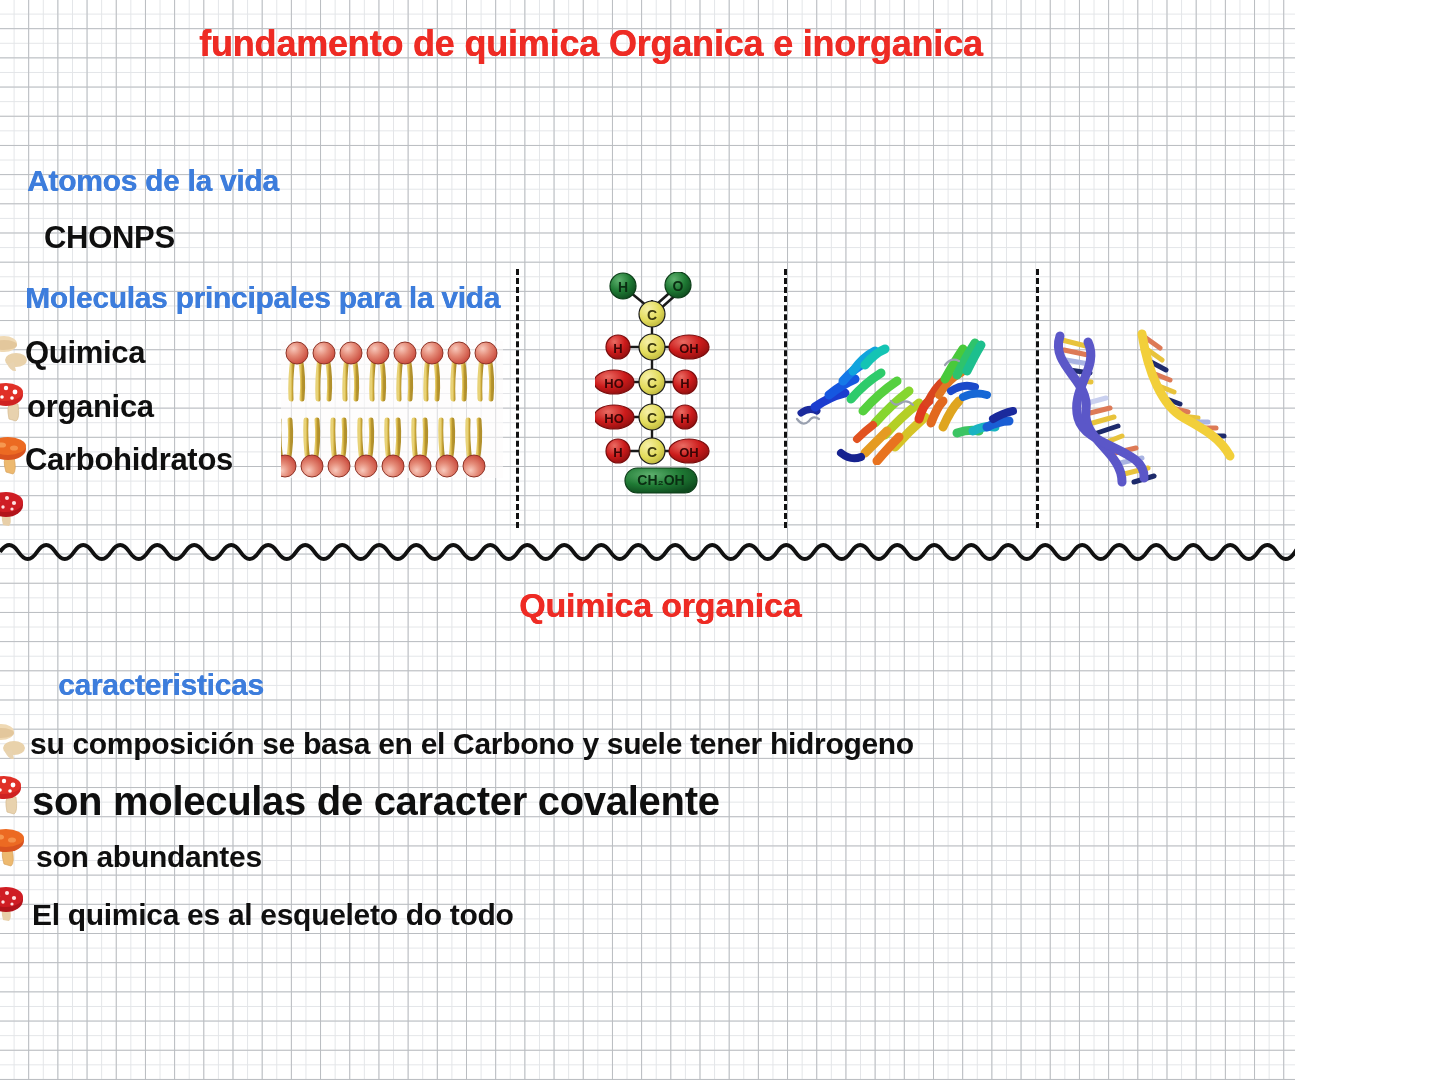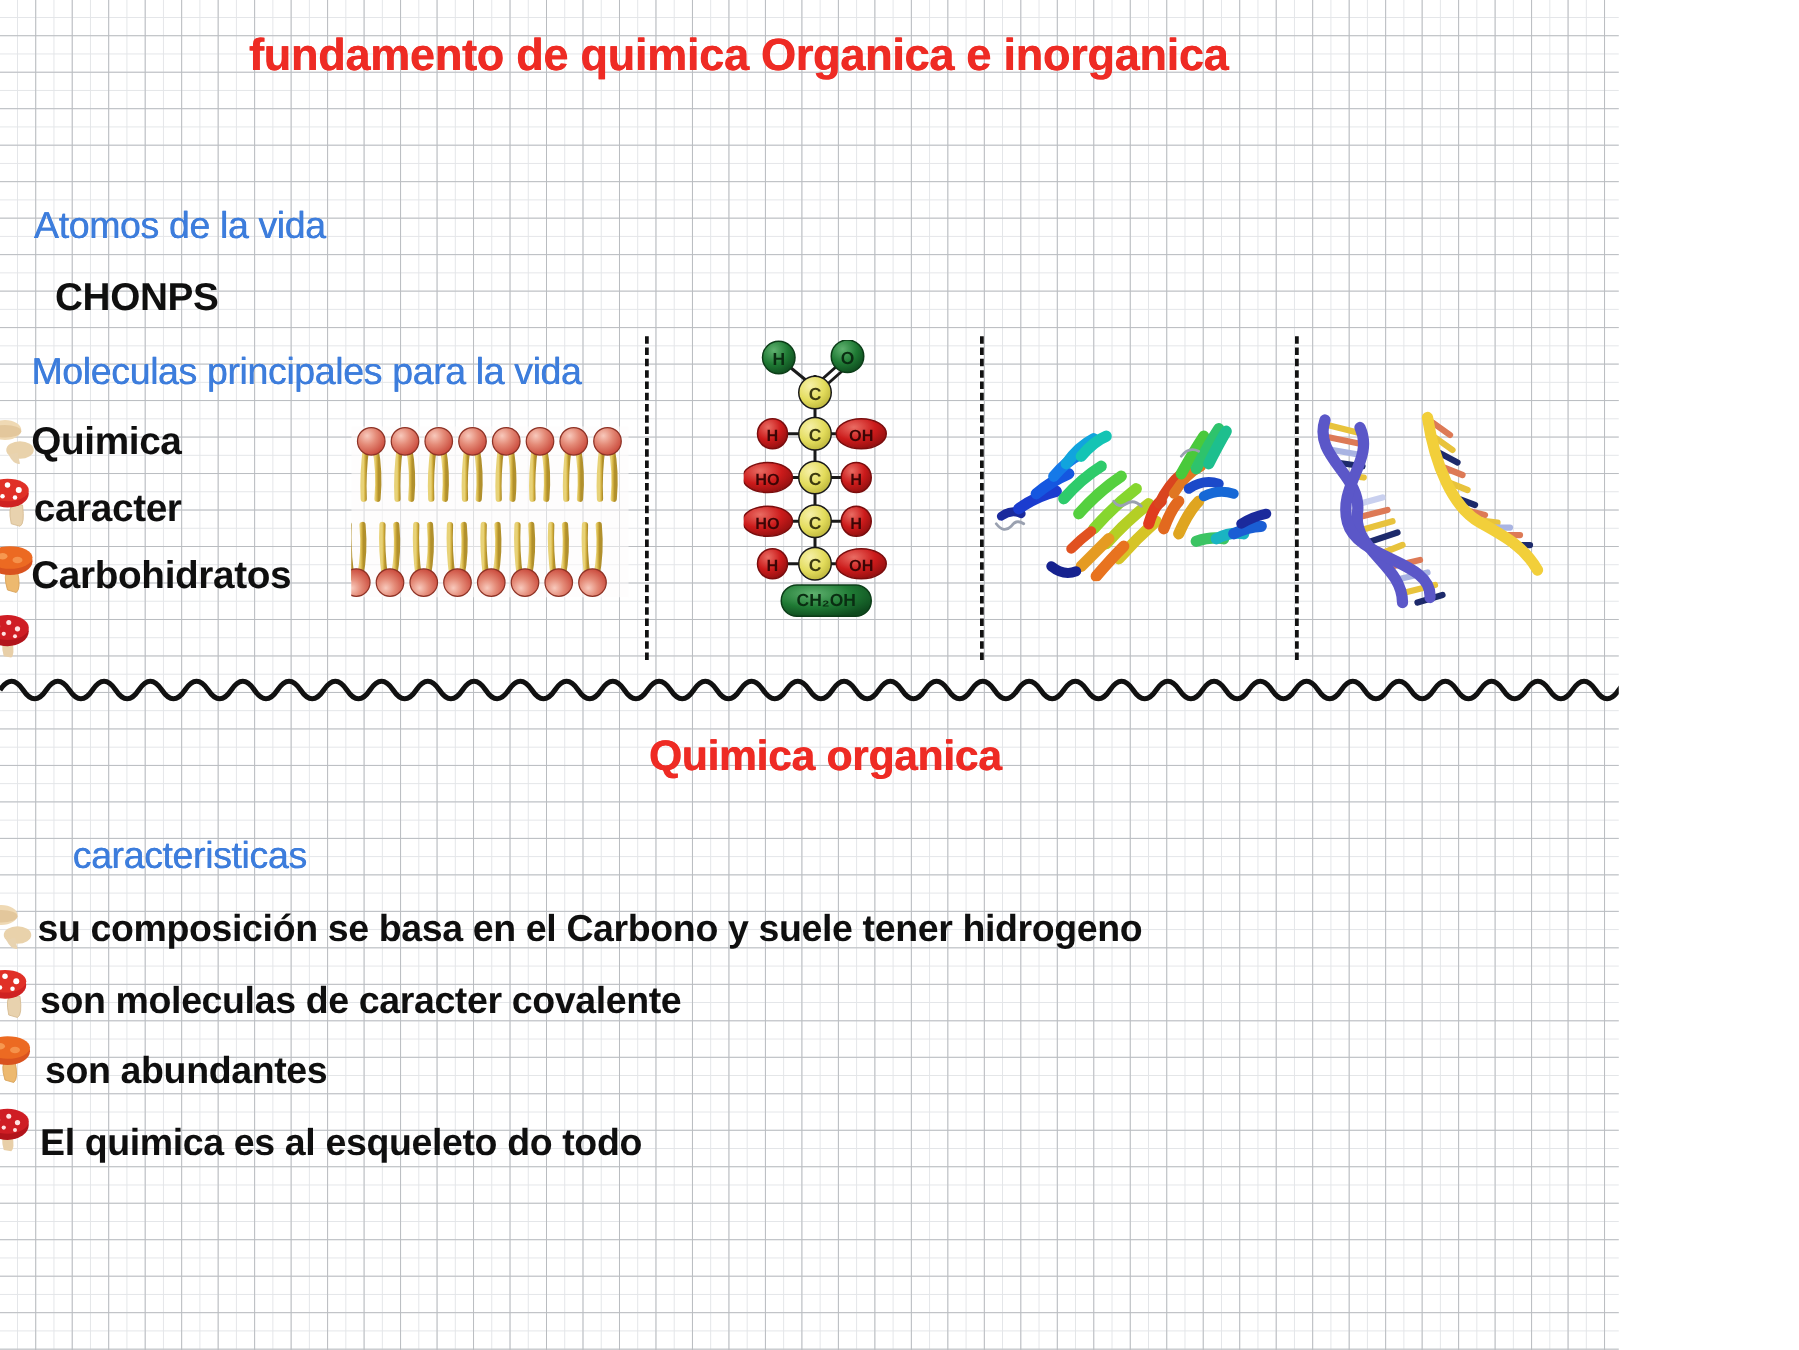--- a/index.html
+++ b/index.html
@@ -30,21 +30,21 @@
     color:#ee2b24;
     font-weight:bold;
     font-stretch:condensed;
     letter-spacing:-0.2px;
     white-space:nowrap;
     text-shadow:0.5px 0 0 #ee2b24;
   }
   .bluehead{
     position:absolute;
     color:#3d7ddc;
-    font-weight:normal;
+    font-weight:bold;
     white-space:nowrap;
     letter-spacing:-0.3px;
     text-shadow:0.4px 0 0 #3d7ddc;
   }
   .blacktxt{
     position:absolute;
     color:#0f0f0f;
     font-weight:bold;
     white-space:nowrap;
     letter-spacing:-0.3px;
@@ -94,21 +94,21 @@
       <path d="M19 40 q-3 -14 2 -16 l7 1 q2 15 -2 17 z" fill="#e8d2ae" stroke="#d6bc92" stroke-width="0.7"></path>
       <ellipse cx="16" cy="16" rx="17" ry="11" fill="#cf2222"></ellipse>
       <ellipse cx="16" cy="13" rx="17" ry="9" fill="#e03027"></ellipse>
       <circle cx="7" cy="12" r="2.4" fill="#fff"></circle>
         <circle cx="16" cy="9" r="2.2" fill="#fff"></circle>
       <circle cx="25" cy="13" r="2.4" fill="#fff"></circle>
         <circle cx="12" cy="18" r="1.8" fill="#fff"></circle>
       <circle cx="22" cy="19" r="1.8" fill="#fff"></circle>
     </svg>
   </div>
-  <div class="blacktxt" style="left:27px;top:390px;font-size:31px;line-height:34px;">caracter</div>
+  <div class="blacktxt" style="left:27px;top:390px;font-size:31px;line-height:34px;">organica</div>
 
   <div class="bullet" style="left:-10px;top:434px;">
     <svg width="38" height="46" viewBox="0 0 38 46">
       <path d="M16 38 q-4 -13 1 -16 l7 1 q3 14 -1 17 z" fill="#edb96f" stroke="#d8a259" stroke-width="0.7"></path>
       <ellipse cx="18" cy="15" rx="18" ry="11" fill="#d9531f"></ellipse>
       <ellipse cx="18" cy="12" rx="18" ry="9" fill="#ec6a22"></ellipse>
       <ellipse cx="12" cy="11" rx="4" ry="2.6" fill="#f9a45c" opacity="0.8"></ellipse>
       <ellipse cx="24" cy="14" rx="4" ry="2.6" fill="#f9a45c" opacity="0.7"></ellipse>
     </svg>
   </div>
@@ -431,21 +431,21 @@
       <path d="M19 40 q-3 -14 2 -16 l7 1 q2 15 -2 17 z" fill="#e8d2ae" stroke="#d6bc92" stroke-width="0.7"></path>
       <ellipse cx="16" cy="16" rx="17" ry="11" fill="#cf2222"></ellipse>
       <ellipse cx="16" cy="13" rx="17" ry="9" fill="#e03027"></ellipse>
       <circle cx="7" cy="12" r="2.4" fill="#fff"></circle>
         <circle cx="16" cy="9" r="2.2" fill="#fff"></circle>
       <circle cx="25" cy="13" r="2.4" fill="#fff"></circle>
         <circle cx="12" cy="18" r="1.8" fill="#fff"></circle>
       <circle cx="22" cy="19" r="1.8" fill="#fff"></circle>
     </svg>
   </div>
-  <div class="blacktxt" style="left:32px;top:784px;font-size:30px;line-height:34px;">son moleculas de caracter covalente</div>
+  <div class="blacktxt" style="left:32px;top:784px;font-size:40px;line-height:34px;">son moleculas de caracter covalente</div>
 
   <div class="bullet" style="left:-12px;top:826px;">
     <svg width="38" height="46" viewBox="0 0 38 46">
       <path d="M16 38 q-4 -13 1 -16 l7 1 q3 14 -1 17 z" fill="#edb96f" stroke="#d8a259" stroke-width="0.7"></path>
       <ellipse cx="18" cy="15" rx="18" ry="11" fill="#d9531f"></ellipse>
       <ellipse cx="18" cy="12" rx="18" ry="9" fill="#ec6a22"></ellipse>
       <ellipse cx="12" cy="11" rx="4" ry="2.6" fill="#f9a45c" opacity="0.8"></ellipse>
       <ellipse cx="24" cy="14" rx="4" ry="2.6" fill="#f9a45c" opacity="0.7"></ellipse>
     </svg>
   </div>

